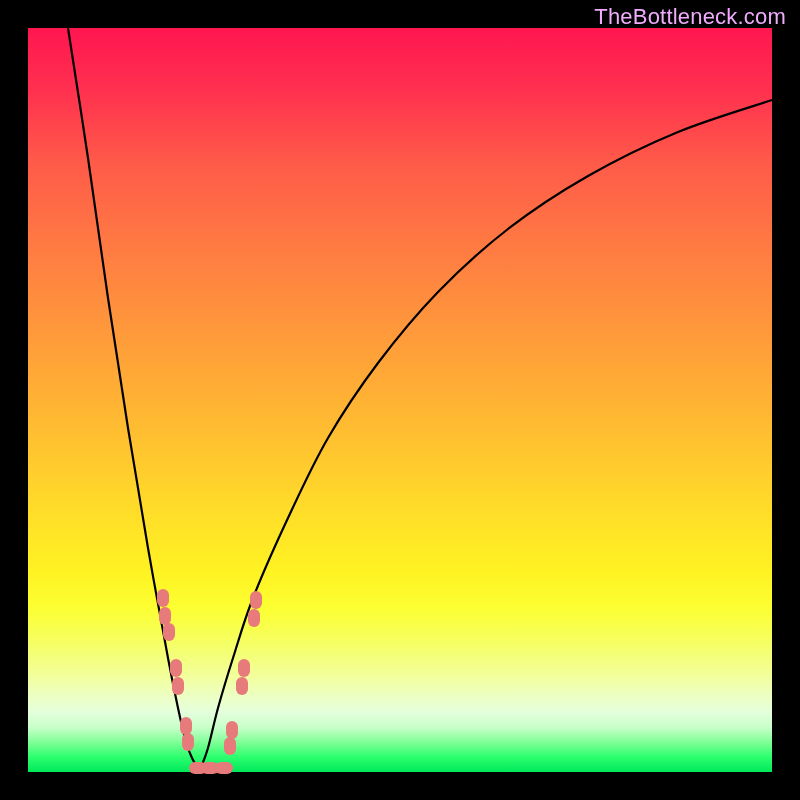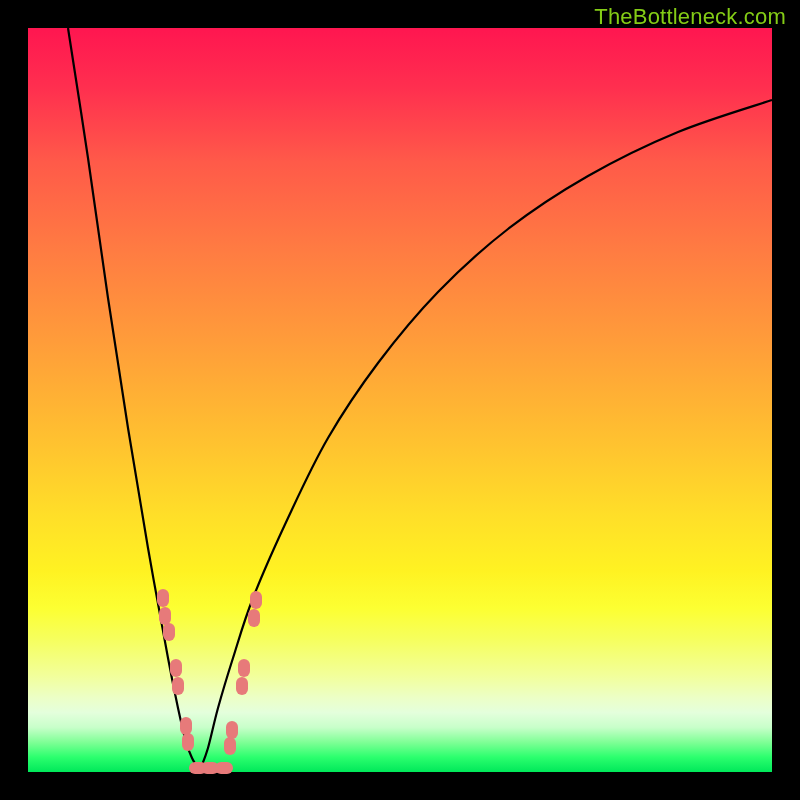--- a/index.html
+++ b/index.html
@@ -39,21 +39,21 @@
       #c8ffca 94%,
       #7fff96 96%,
       #2cff6e 98%,
       #00e85a 100%
     );
   }
   .watermark {
     position: absolute;
     top: 4px;
     right: 14px;
-    color: #84cc16;
+    color: #f0abfc;
     font-size: 22px;
     letter-spacing: 0.2px;
   }
   svg.curve-layer {
     position: absolute;
     left: 28px;
     top: 28px;
     width: 744px;
     height: 744px;
     overflow: visible;

